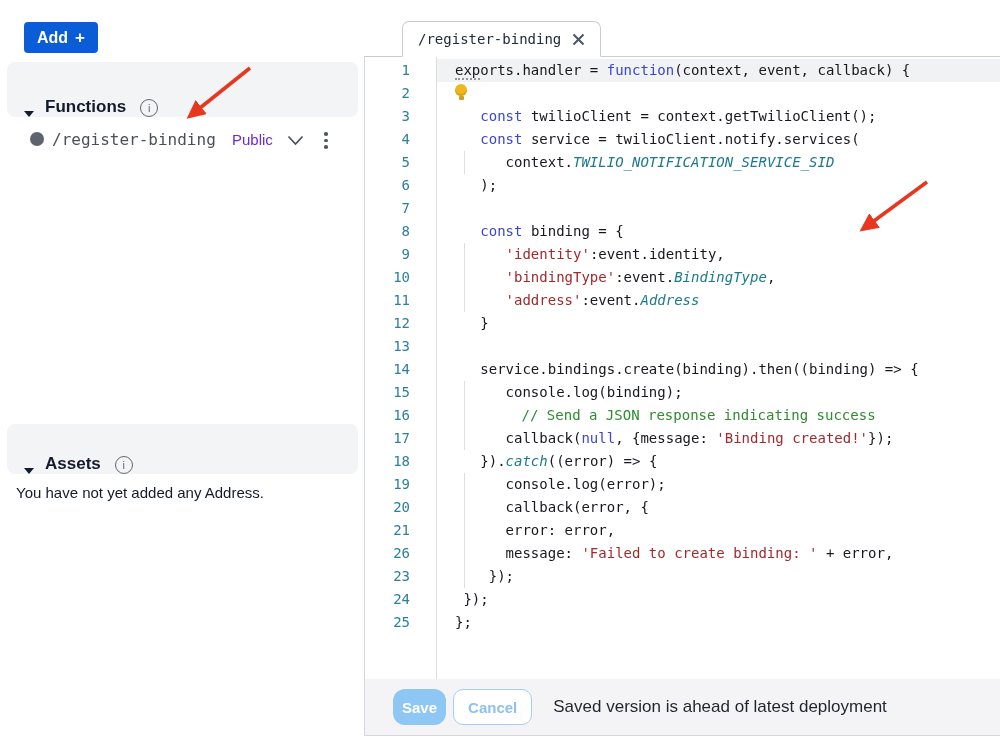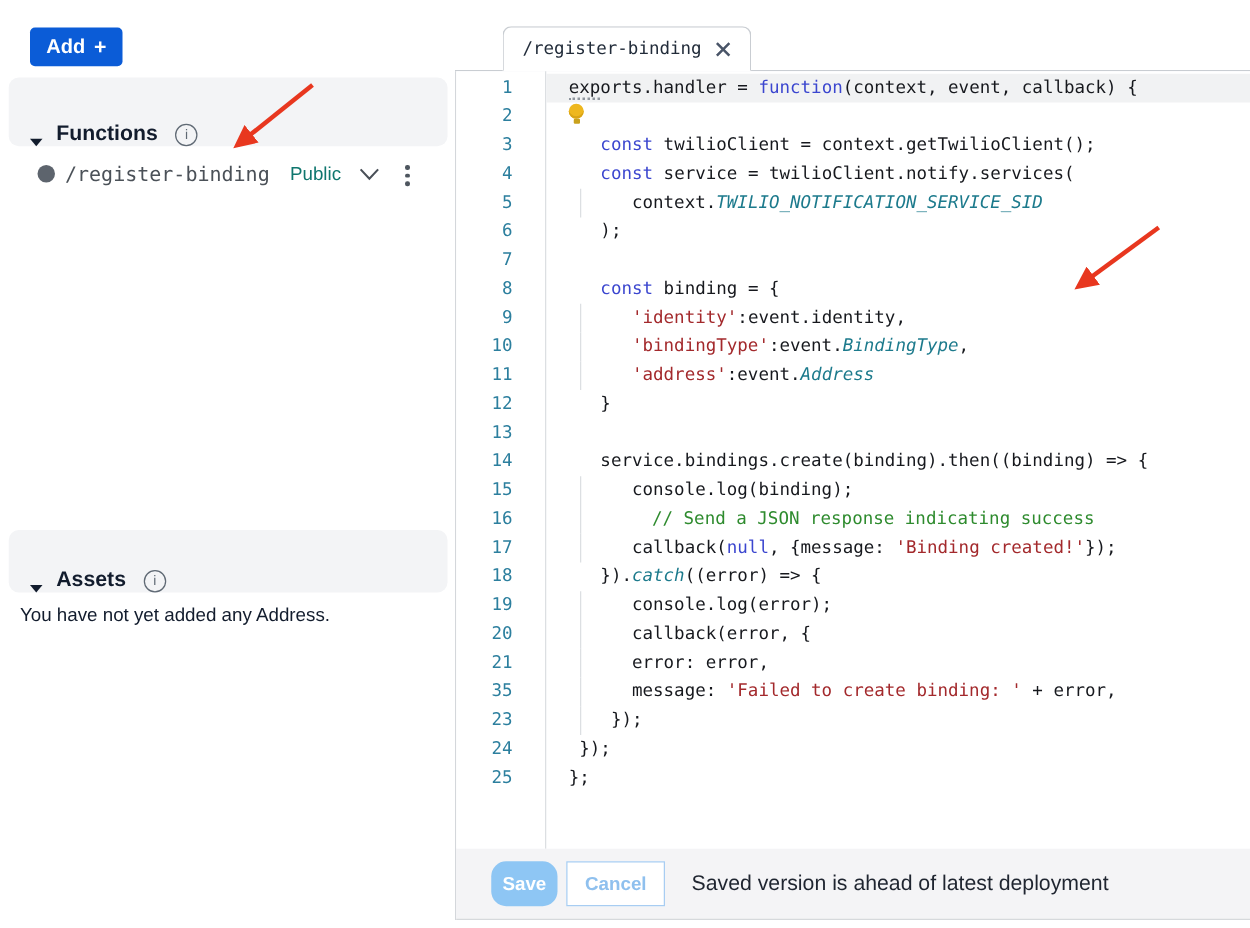--- a/index.html
+++ b/index.html
@@ -37,21 +37,21 @@
   .panel-title{font-size:17px;font-weight:bold;color:#121c2d;margin-left:11px;}
   .info-icon{width:18px;height:18px;border:1.5px solid #5f6974;border-radius:50%;
     margin-left:14px;display:flex;align-items:center;justify-content:center;
     font-size:11px;color:#5f6974;font-style:normal;line-height:1;}
   .fn-row{position:absolute;left:0;top:117px;width:364px;height:44px;
     display:flex;align-items:center;cursor:pointer;}
   .status-dot{width:14px;height:14px;border-radius:50%;background:#5d646d;
     margin-left:30px;flex:none;}
   .fn-name{font-family:"DejaVu Sans Mono","Liberation Mono",monospace;
     font-size:16px;color:#4b5158;margin-left:8px;}
-  .fn-visibility{position:absolute;left:232px;font-size:15px;color:#0f766e;}
+  .fn-visibility{position:absolute;left:232px;font-size:15px;color:#6d28d9;}
   .chev{position:absolute;left:287px;top:15px;}
   .kebab{position:absolute;left:322px;top:13px;display:flex;flex-direction:column;gap:3px;
     padding:2px;cursor:pointer;}
   .kebab i{width:3.5px;height:3.5px;border-radius:50%;background:#4e565f;display:block;}
   .assets-empty{position:absolute;left:16px;top:484px;font-size:15px;color:#121c2d;}
 
   
   .main{position:absolute;left:364px;top:0;width:636px;height:742px;}
   .pane-border{position:absolute;left:0;top:57px;width:1px;height:679px;background:var(--border-gray);}
   .tabbar{position:absolute;left:0;top:0;width:636px;height:57px;border-bottom:1px solid #c9cdd2;}
@@ -86,21 +86,21 @@
     background:#c9a11c;border-radius:1px;}
 
   
   .footer{position:absolute;left:1px;top:679px;width:635px;height:57px;
     background:#f4f4f6;border-bottom:1px solid #d6d9dc;
     display:flex;align-items:center;padding-left:28px;}
   .save-btn{height:36px;padding:0 9px;background:var(--save-disabled-blue);
     border:none;border-radius:12px;color:#fff;font-size:15px;font-weight:bold;
     font-family:"Liberation Sans",sans-serif;cursor:default;}
   .cancel-btn{height:36px;margin-left:7px;padding:0 14px;background:#fff;
-    border:1px solid #a8cdf2;border-radius:0;color:var(--cancel-blue);
+    border:1px solid #a8cdf2;border-radius:10px;color:var(--cancel-blue);
     font-size:15px;font-weight:bold;font-family:"Liberation Sans",sans-serif;cursor:pointer;}
   .deploy-status{margin-left:21px;font-size:17px;color:#1f2530;}
 
   .arrows{position:absolute;left:0;top:0;width:1000px;height:742px;pointer-events:none;}
 </style>
 </head>
 <body>
 
 <div class="app">
 
@@ -171,21 +171,21 @@
           <div class="gut-row">12</div>
           <div class="gut-row">13</div>
           <div class="gut-row">14</div>
           <div class="gut-row">15</div>
           <div class="gut-row">16</div>
           <div class="gut-row">17</div>
           <div class="gut-row">18</div>
           <div class="gut-row">19</div>
           <div class="gut-row">20</div>
           <div class="gut-row">21</div>
-          <div class="gut-row">35</div>
+          <div class="gut-row">26</div>
           <div class="gut-row">23</div>
           <div class="gut-row">24</div>
           <div class="gut-row">25</div>
         </div>
       <div class="code-lines">
           <div class="cl hl"><span class="hint">exp</span><span>orts.handler = </span><span class="k">function</span><span>(context, event, callback) {</span></div>
           <div class="cl"><span class="bulb"></span></div>
           <div class="cl"><span>   </span><span class="k">const</span><span> twilioClient = context.getTwilioClient();</span></div>
           <div class="cl"><span>   </span><span class="k">const</span><span> service = twilioClient.notify.services(</span></div>
           <div class="cl ig"><span>      context.</span><span class="p">TWILIO_NOTIFICATION_SERVICE_SID</span></div>

